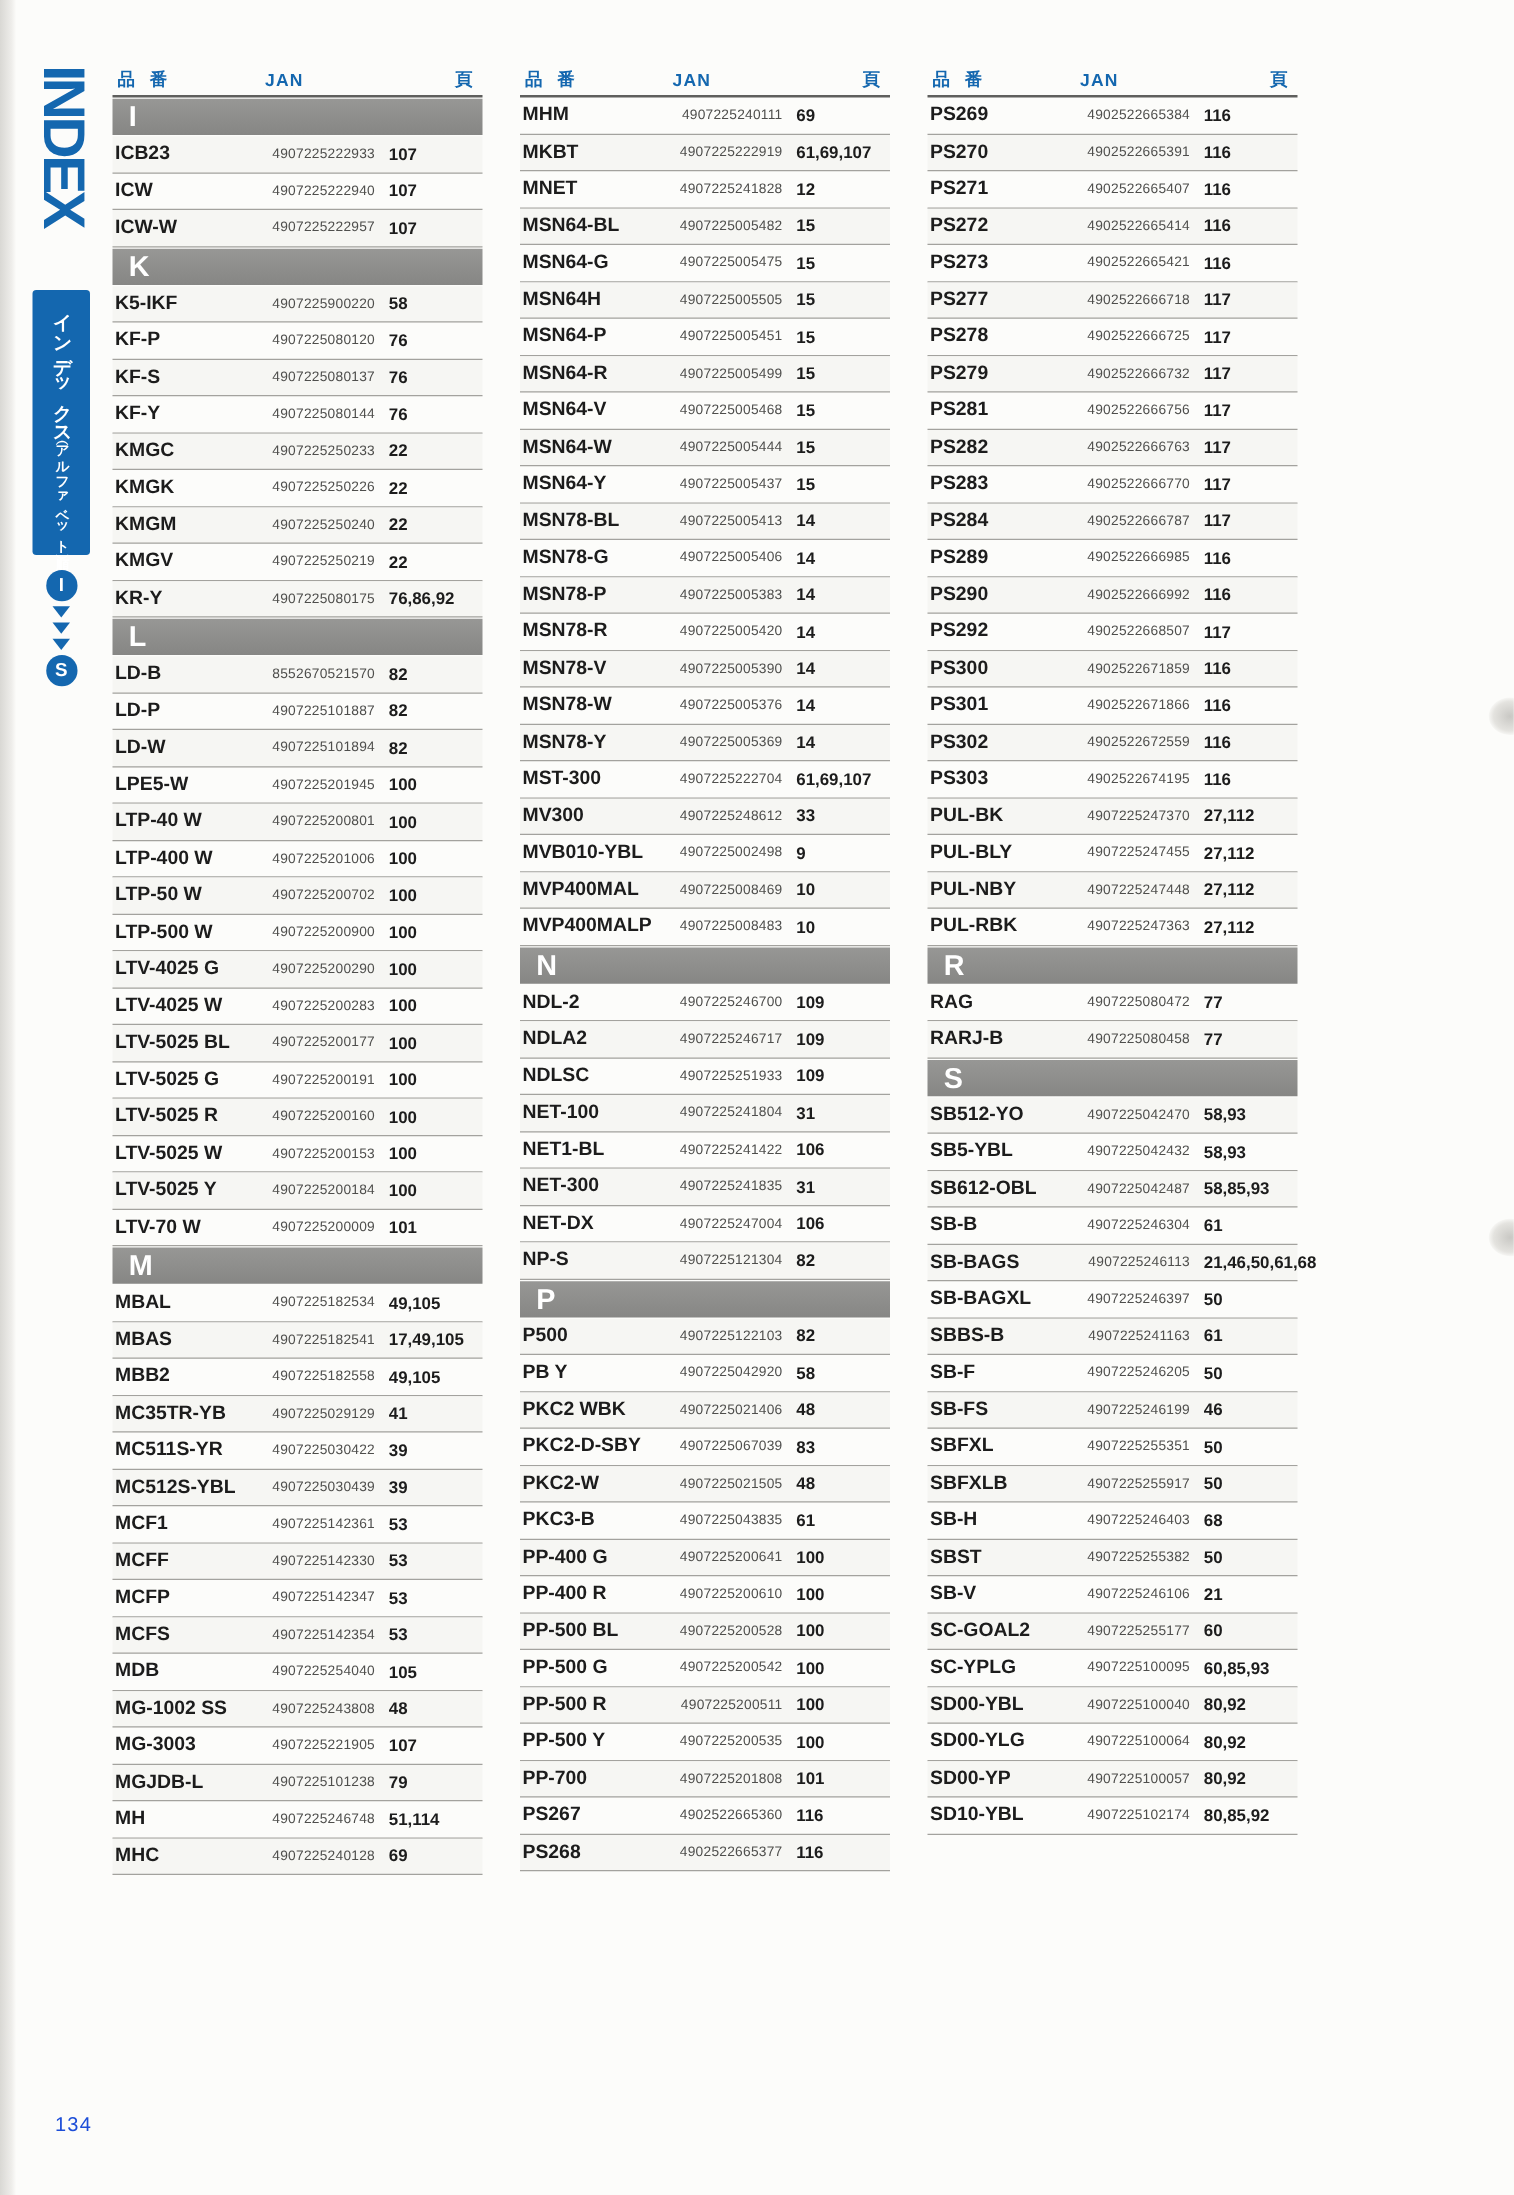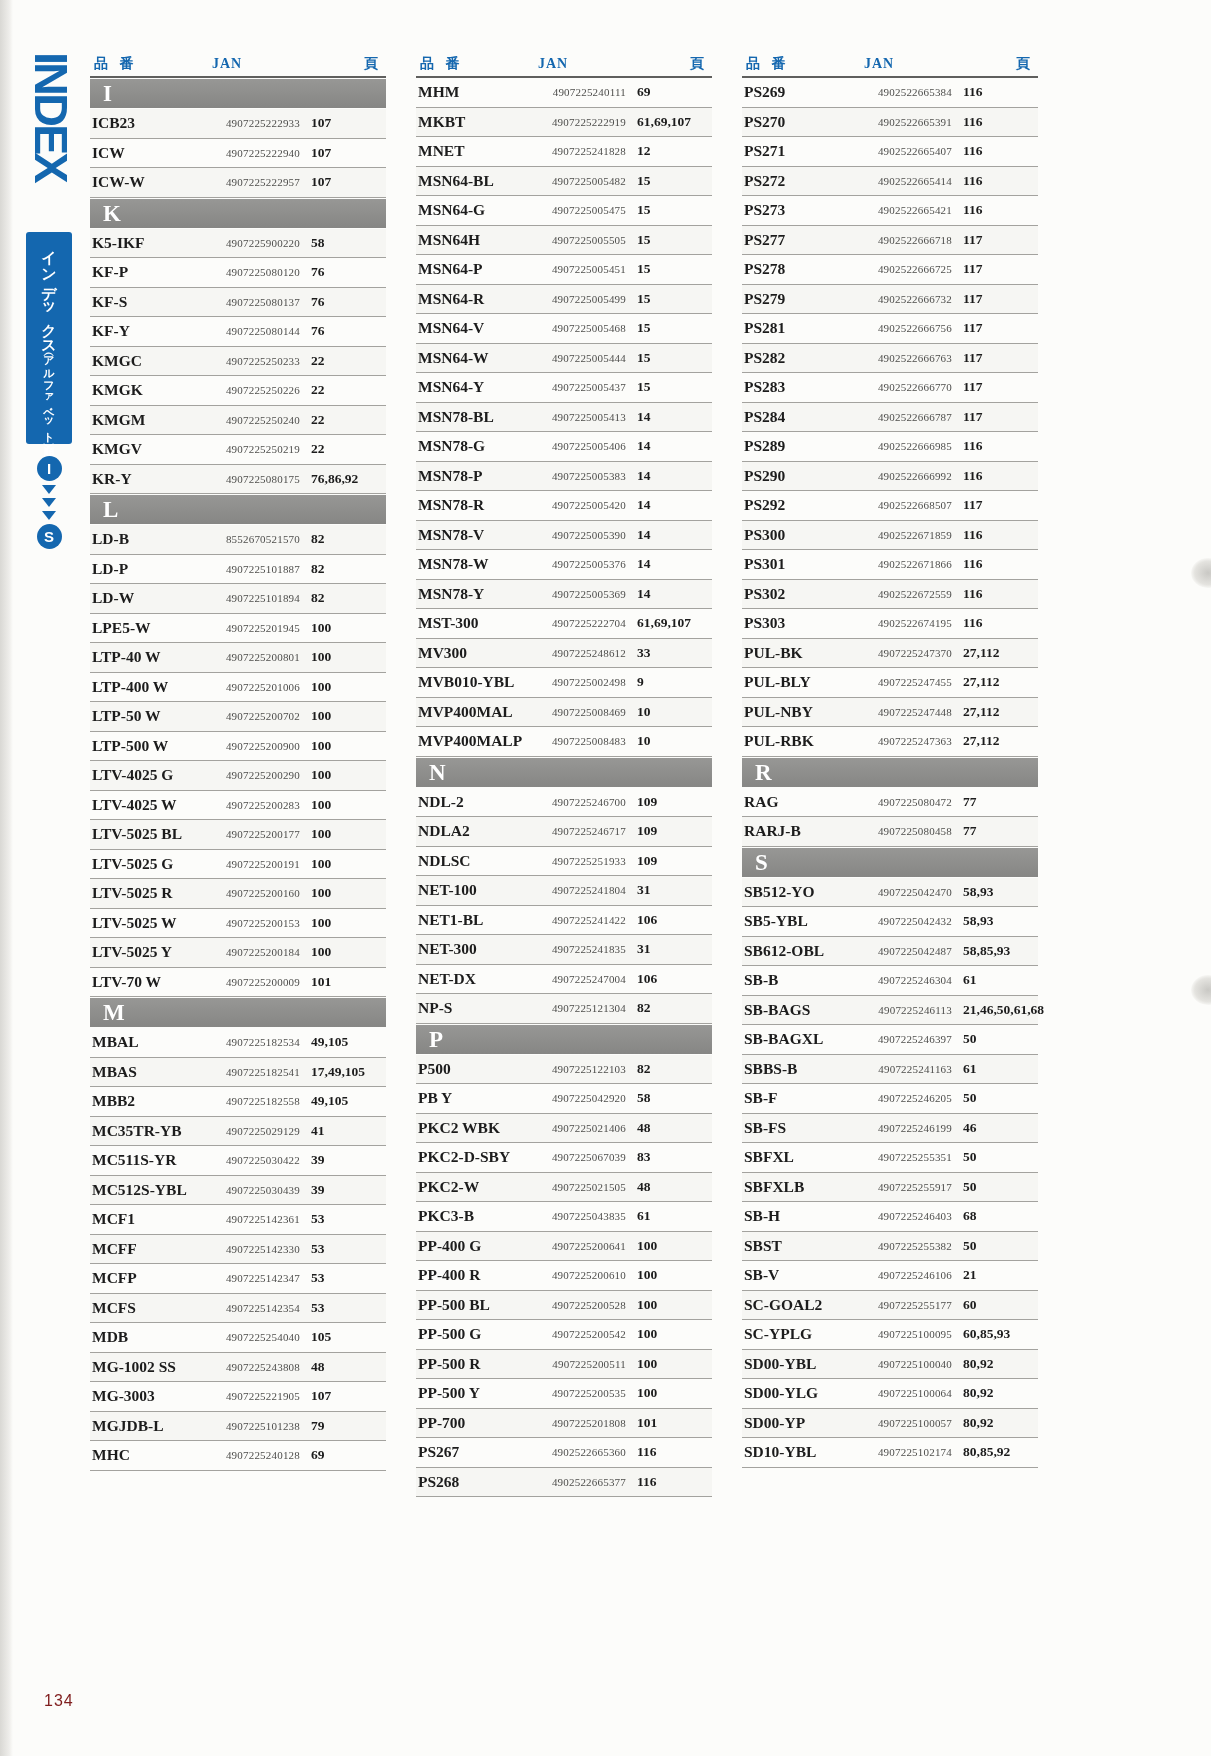--- a/index.html
+++ b/index.html
@@ -47,21 +47,21 @@
     margin:2px 0;
   }
   .range-arrow {
     width:0; height:0; margin:2px 0;
     border-left:7px solid transparent; border-right:7px solid transparent;
     border-top:9px solid #1467af;
   }
 
   
   .columns { position:absolute; left:90px; top:52px; display:flex; gap:30px; }
-  .col { width:296px;font-family:Liberation Serif, serif; }
+  .col { width:296px; }
   .col-header {
     display:grid; grid-template-columns:122px 88px 1fr;
     align-items:center; height:26px;
     border-bottom:2px solid #5f5f5d;
     font-size:14px; font-weight:bold;
   }
   .col-header .h-item { padding-left:4px; letter-spacing:4px; }
   .col-header .h-jan  { text-align:left; letter-spacing:1px; }
   .col-header .h-page { text-align:right; padding-right:8px; }
 
@@ -77,21 +77,21 @@
     align-items:center; height:29.5px;
     border-bottom:1px solid #a3a29e;
   }
   .row:nth-child(even) { background:#f6f6f3; }
   .cell-code { font-size:15.5px; font-weight:bold; color:#1c1c1c; white-space:nowrap; padding-left:2px; }
   .cell-jan  { font-size:11px; color:#4e4e4c; text-align:right; letter-spacing:0.2px; white-space:nowrap; }
   .cell-page { font-size:13.5px; font-weight:bold; color:#1c1c1c; padding-left:11px; white-space:nowrap; }
 
   .page-number {
     position:absolute; left:44px; top:1692px;
-    font-size:16px; color:#7f1d1d; letter-spacing:1px;
+    font-size:16px; color:#1d4ed8; letter-spacing:1px;
   }
 </style>
 </head>
 <body>
 
 <div class="page">
   <div class="scan-edge-left"></div>
   <div class="scan-curl curl-1"></div>
   <div class="scan-curl curl-2"></div>
 
@@ -335,20 +335,25 @@
             <span class="cell-code">MG-3003</span>
             <span class="cell-jan">4907225221905</span>
             <span class="cell-page">107</span>
           </div>
           <div class="row">
             <span class="cell-code">MGJDB-L</span>
             <span class="cell-jan">4907225101238</span>
             <span class="cell-page">79</span>
           </div>
           <div class="row">
+            <span class="cell-code">MH</span>
+            <span class="cell-jan">4907225246748</span>
+            <span class="cell-page">51,114</span>
+          </div>
+          <div class="row">
             <span class="cell-code">MHC</span>
             <span class="cell-jan">4907225240128</span>
             <span class="cell-page">69</span>
           </div>
         </div>
     </section>
     <section class="col">
       <div class="col-header">
         <span class="h-item" style="color: rgb(20, 103, 175);">品 番</span>
         <span class="h-jan" style="color: rgb(20, 103, 175);">JAN</span>

